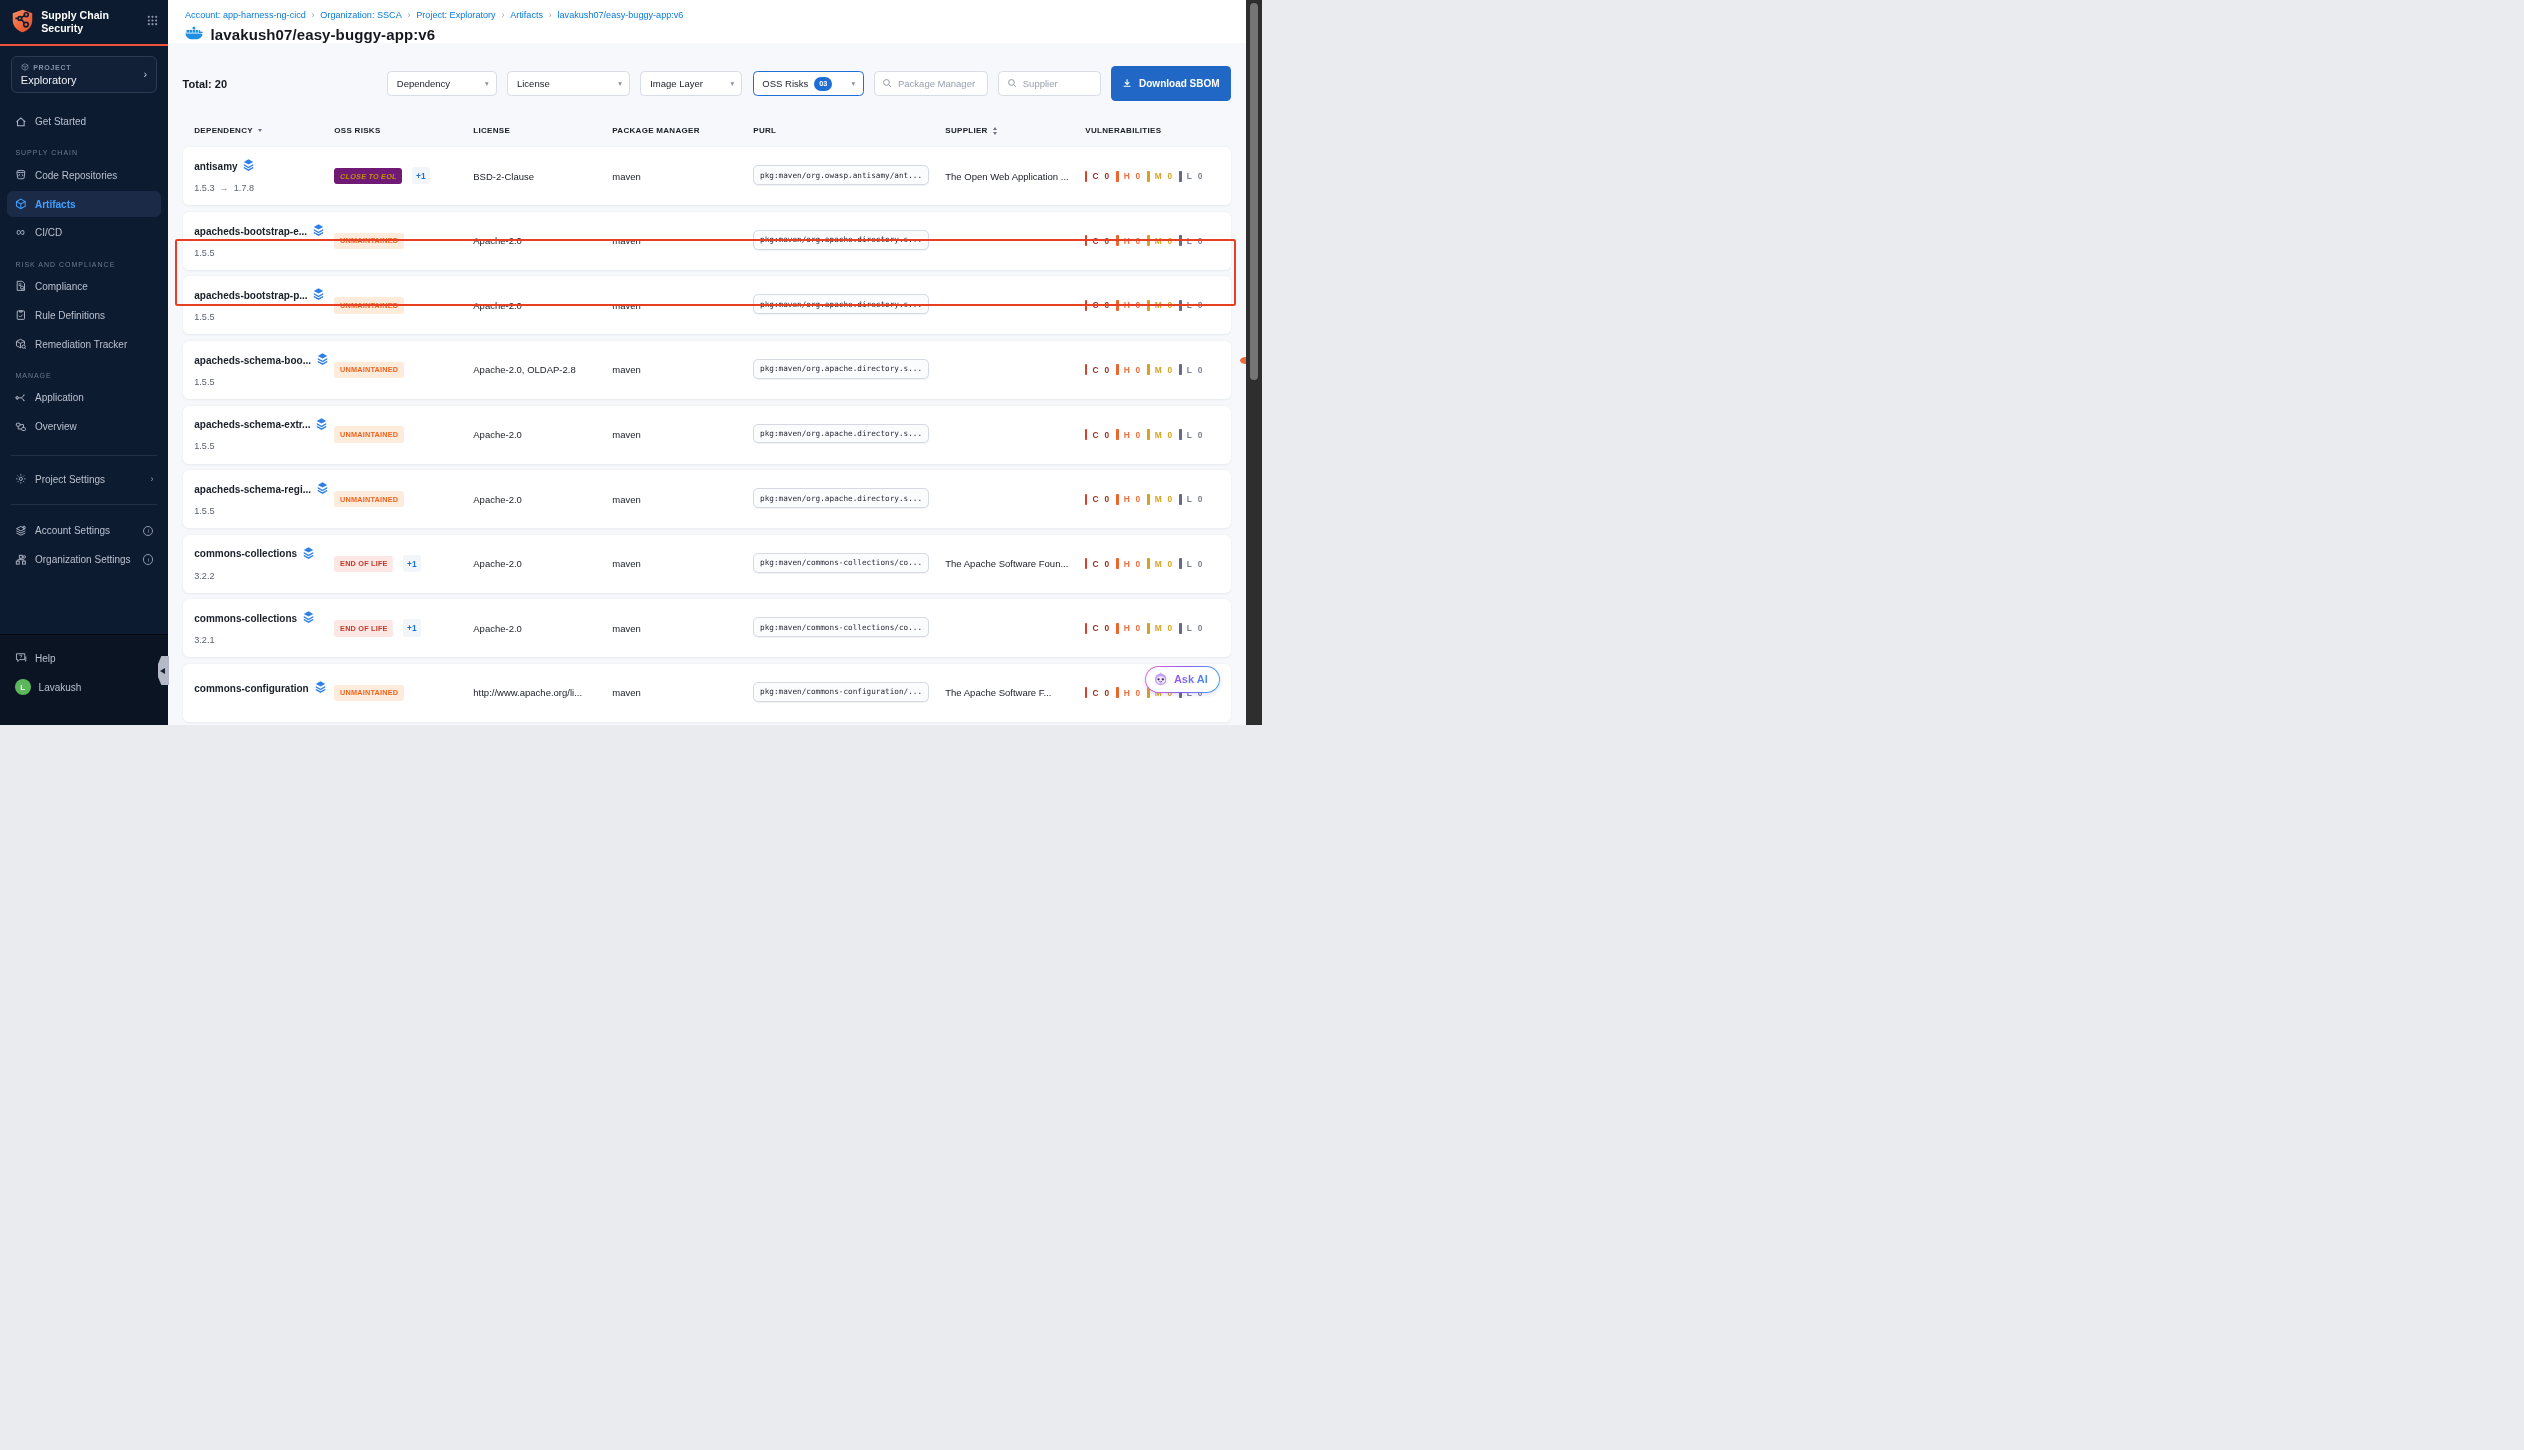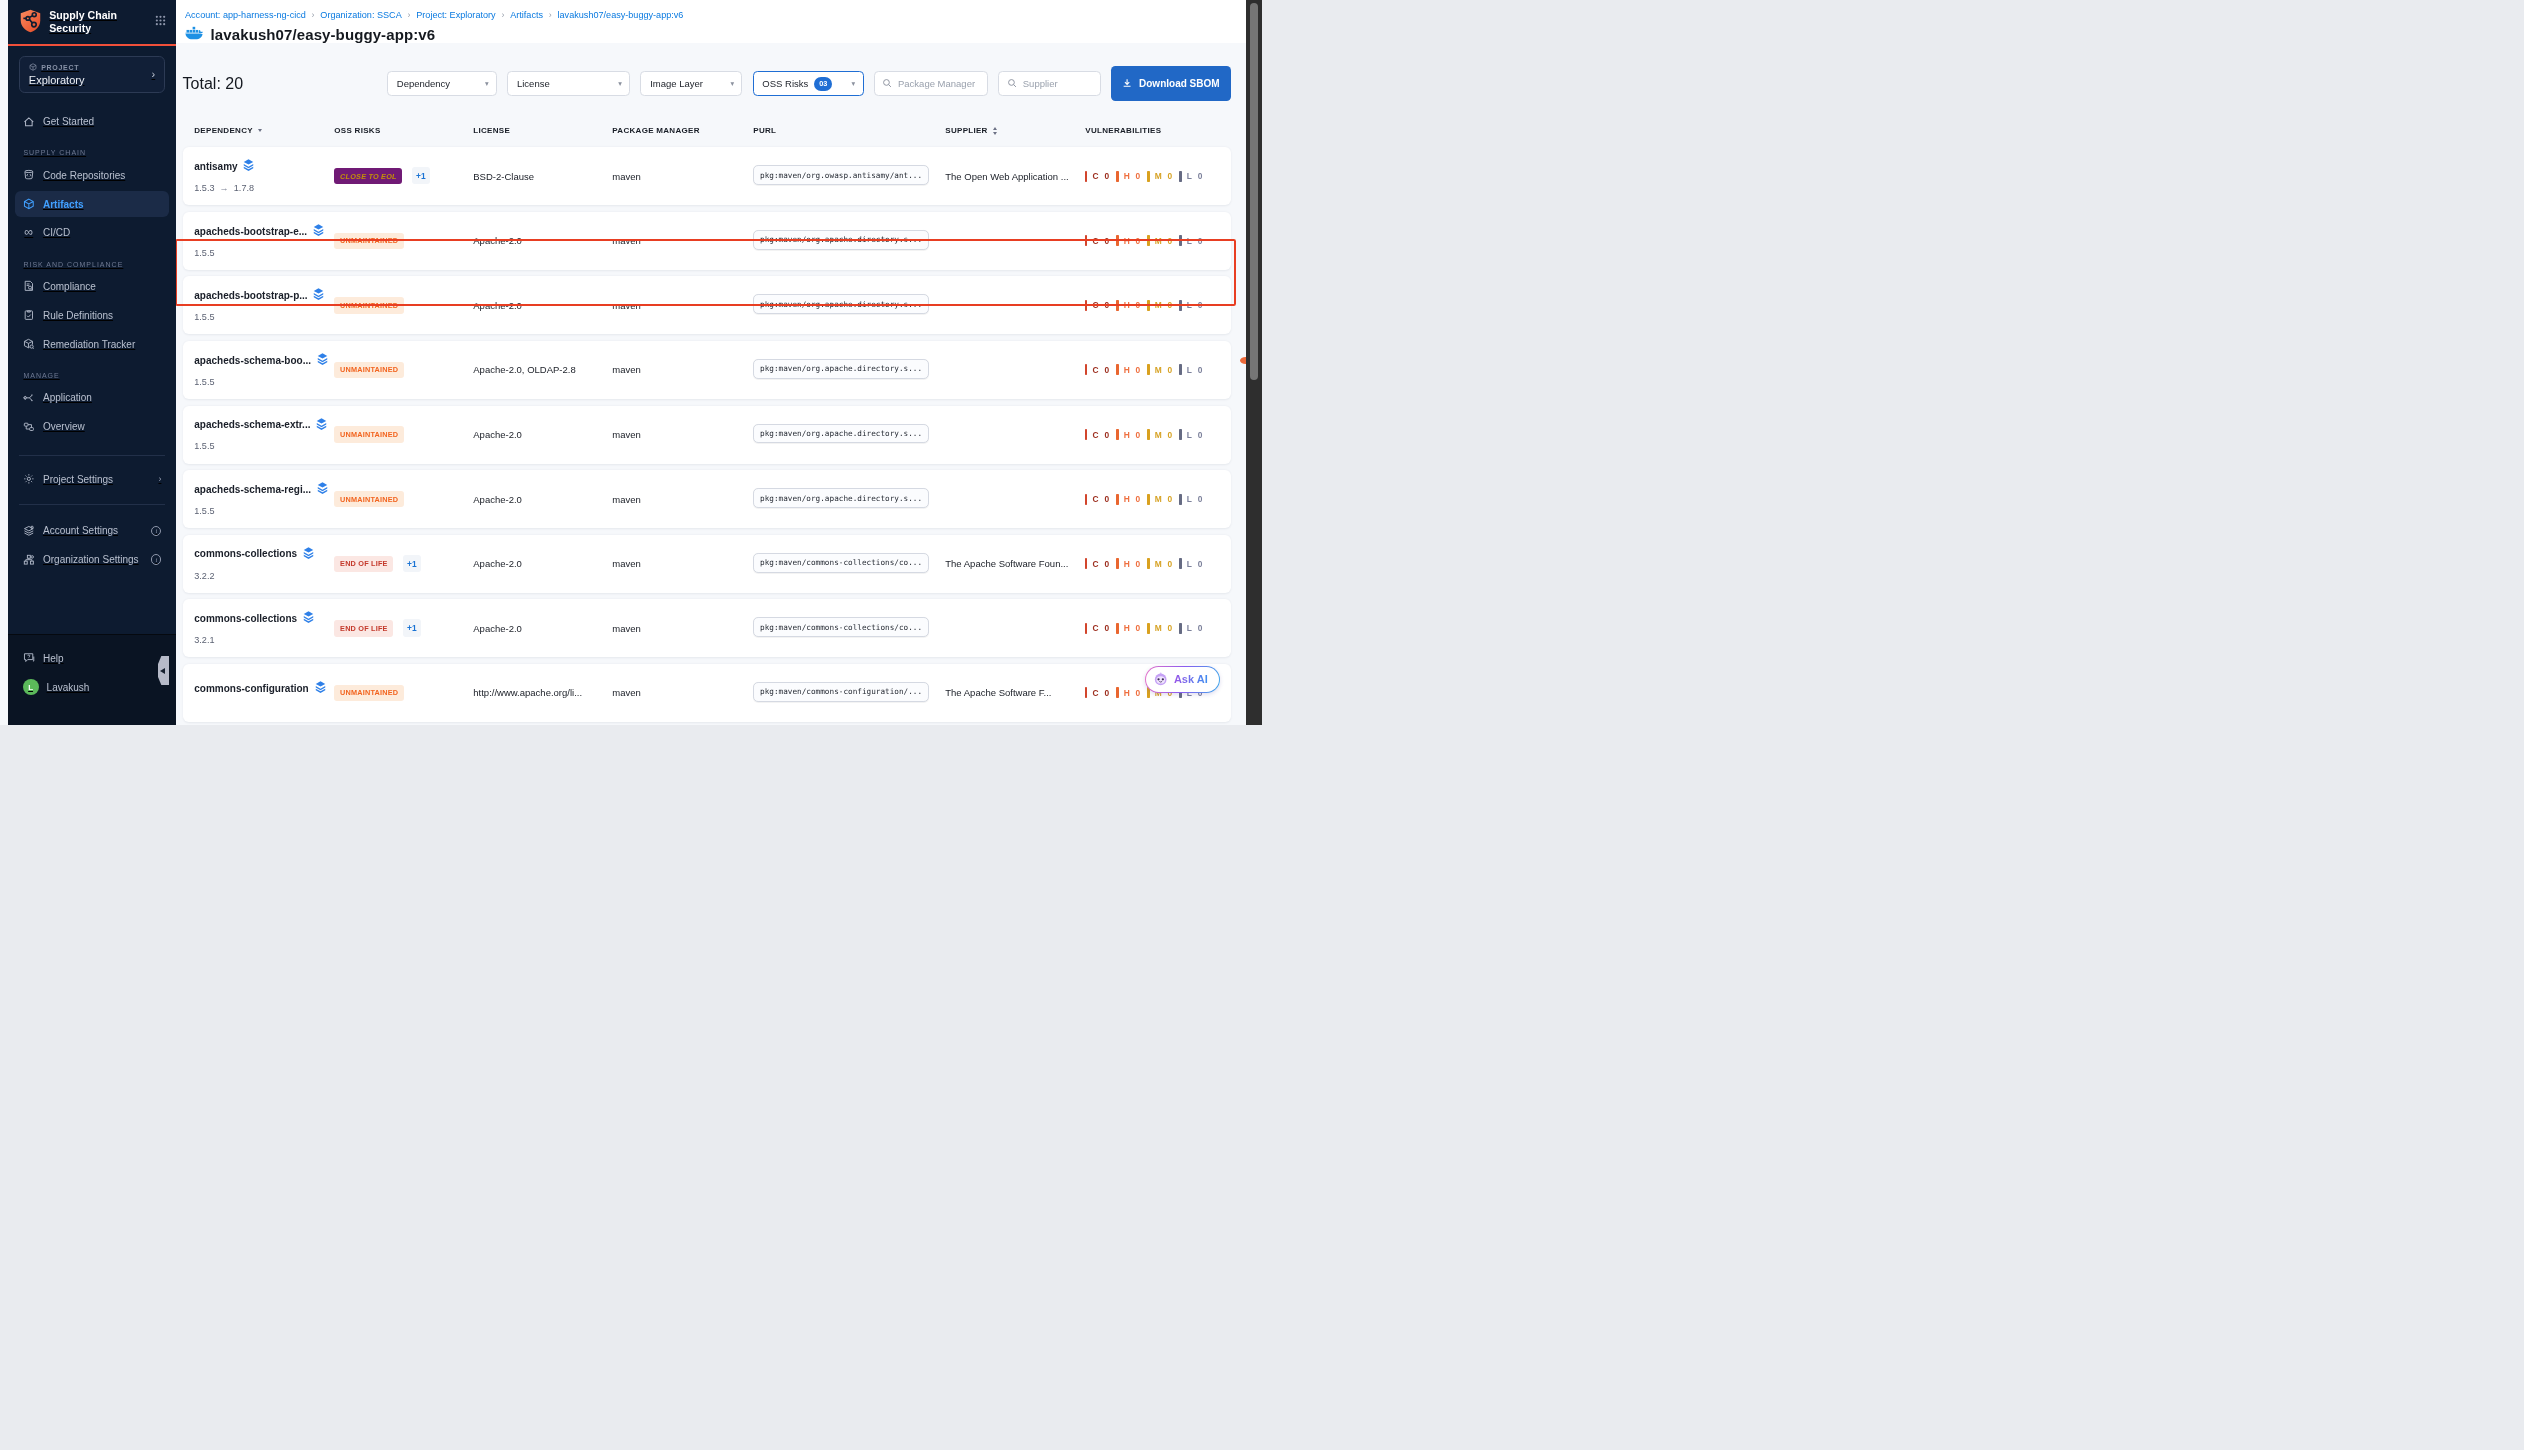--- a/index.html
+++ b/index.html
@@ -2,22 +2,22 @@
 <html style="font-size:11.7px"><head>
 <meta charset="utf-8">
 <style>
   * { box-sizing: border-box; margin: 0; padding: 0; }
   html,body { background:#e9ebef; }
   .page {
     position: relative; width: 1262px; height: 725px; overflow: hidden;
     background:#f6f8fb; font-family:"Liberation Sans", sans-serif;
   }
   
-  .sidebar { position:absolute; left:8px; top:0; bottom:0; width:168px;
-    background:#0d1b30; display:flex; flex-direction:column; z-index:6;text-decoration:underline; }
+  .sidebar { position:absolute; left:0; top:0; bottom:0; width:168px;
+    background:#0d1b30; display:flex; flex-direction:column; z-index:6; }
   .side-header { display:flex; align-items:center; gap:7.3px; padding:8.8px 10.2px 8.8px 11px; }
   .brand-title { color:#fff; font-size:10.6px; font-weight:bold; line-height:1.2; flex:1; }
   .grid-icon { margin-left:auto; cursor:pointer; }
   .orange-rule { height:2.2px; background:#f1503a; margin:0; }
   .project-box { margin:10.2px 11px 0; border:0.7px solid #2c3a54; background:#111f37;
     border-radius:5.8px; padding:5.8px 8.8px; display:flex; align-items:center; cursor:pointer; }
   .project-meta { flex:1; }
   .project-label { display:flex; align-items:center; gap:4.4px; color:#8791a6;
     font-size:7px; font-weight:bold; letter-spacing:0.7px; }
   .project-name { color:#eef1f7; font-size:11px; margin-top:2.2px; }
@@ -52,21 +52,21 @@
   .crumb-sep { color:#99a0ac; margin:0 5.8px; font-size:8.8px; }
   .title-row { display:flex; align-items:center; gap:7.3px; margin-top:6.6px; }
   .page-title { font-size:15px; font-weight:bold; color:#15191f; letter-spacing:0.1px; }
   .tabs { display:flex; gap:23.4px; padding-left:41px; margin-top:8.8px;
     border-bottom:0.7px solid #e4e7ec; background:#fff; }
   .tab { font-size:10.2px; color:#42495a; padding:6.6px 1.5px 9.5px; cursor:pointer; }
   .tab.active { color:#15191f; font-weight:bold; box-shadow:inset 0 -2.2px 0 #1f6ed4; }
   .content { padding:0 0 0 14.6px; position:relative; }
   
   .toolbar { display:flex; align-items:center; margin-top:23.4px; width:1048px; }
-  .total { font-size:16px; font-weight:normal; color:#14181f; }
+  .total { font-size:11px; font-weight:bold; color:#14181f; }
   .filter-group { display:flex; align-items:center; gap:10.2px; margin-left:auto; }
   .dd { height:25px; background:#fff; border:0.7px solid #d8dce4; border-radius:4.4px;
     display:flex; align-items:center; padding:0 7.3px 0 8.8px; font-size:9.5px; color:#22262e; cursor:pointer; }
   .dd .chev { color:#8b919e; font-size:7.3px; margin-left:auto; }
   .dd-dependency { width:110px; }
   .dd-license { width:123px; }
   .dd-image-layer { width:102px; }
   .dd-oss { width:111px; border:1.1px solid #1f6ed4; }
   .pill-count { background:#1f6ed4; color:#fff; border-radius:7.3px; font-size:7.3px;
     font-weight:bold; padding:2.2px 5.1px; margin-left:5.8px;text-align:center; }

